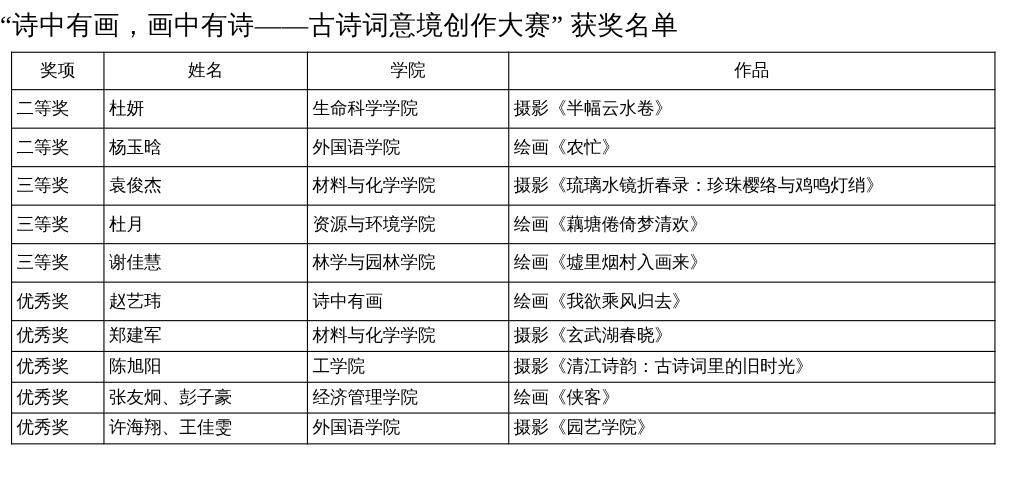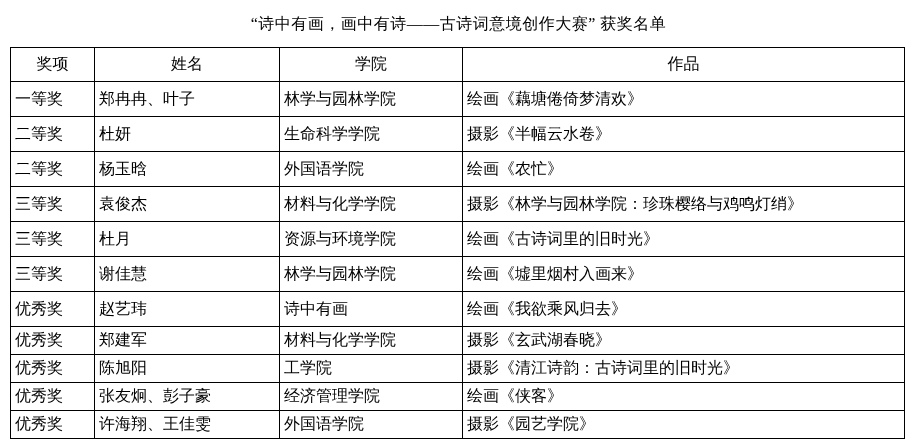--- a/index.html
+++ b/index.html
@@ -9,22 +9,21 @@
   body {
     width: 917px;
     height: 441px;
     background: #ffffff;
     color: #000000;
     font-family: "Liberation Serif", "DejaVu Serif", serif;
     overflow: hidden;
   }
   .doc-title {
     margin: 10px 0 0 0;
-    text-align: center;
-    font-size: 16px;
+    font-size: 24px;
     font-weight: normal;
     line-height: 28px;
     letter-spacing: 0.5px;
     white-space: nowrap;
   }
   table.award-table {
     border-collapse: collapse;
     table-layout: fixed;
     margin: 9px 0 0 10px;
     width: 895px;
@@ -66,48 +65,42 @@
   <thead>
     <tr class="h-header">
       <th>奖项</th>
       <th>姓名</th>
       <th>学院</th>
       <th>作品</th>
     </tr>
   </thead>
   <tbody>
       <tr class="h-tall">
-        <td>一等奖</td>
-        <td>郑冉冉、叶子</td>
-        <td>林学与园林学院</td>
-        <td>绘画《藕塘倦倚梦清欢》</td>
-      </tr>
-      <tr class="h-tall">
         <td>二等奖</td>
         <td>杜妍</td>
         <td>生命科学学院</td>
         <td>摄影《半幅云水卷》</td>
       </tr>
       <tr class="h-tall">
         <td>二等奖</td>
         <td>杨玉晗</td>
         <td>外国语学院</td>
         <td>绘画《农忙》</td>
       </tr>
       <tr class="h-tall">
         <td>三等奖</td>
         <td>袁俊杰</td>
         <td>材料与化学学院</td>
-        <td>摄影《林学与园林学院：珍珠樱络与鸡鸣灯绡》</td>
+        <td>摄影《琉璃水镜折春录：珍珠樱络与鸡鸣灯绡》</td>
       </tr>
       <tr class="h-tall">
         <td>三等奖</td>
         <td>杜月</td>
         <td>资源与环境学院</td>
-        <td>绘画《古诗词里的旧时光》</td>
+        <td>绘画《藕塘倦倚梦清欢》</td>
       </tr>
       <tr class="h-tall">
         <td>三等奖</td>
         <td>谢佳慧</td>
         <td>林学与园林学院</td>
         <td>绘画《墟里烟村入画来》</td>
       </tr>
       <tr class="h-tall">
         <td>优秀奖</td>
         <td>赵艺玮</td>

